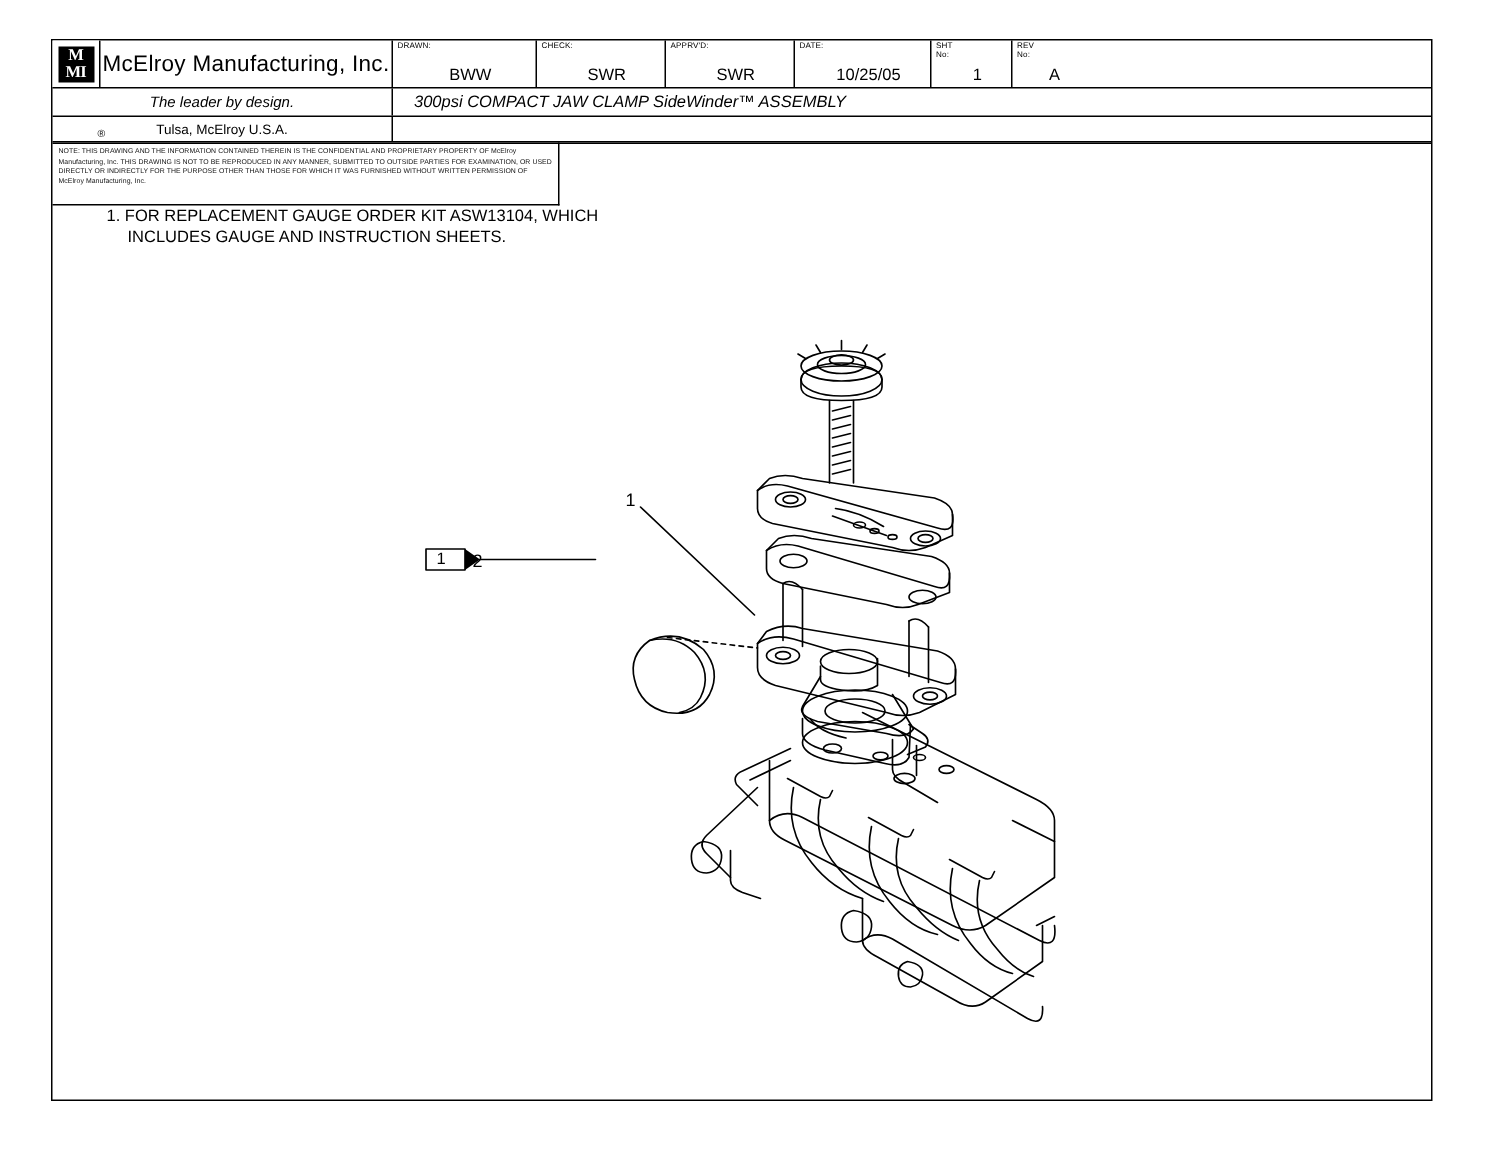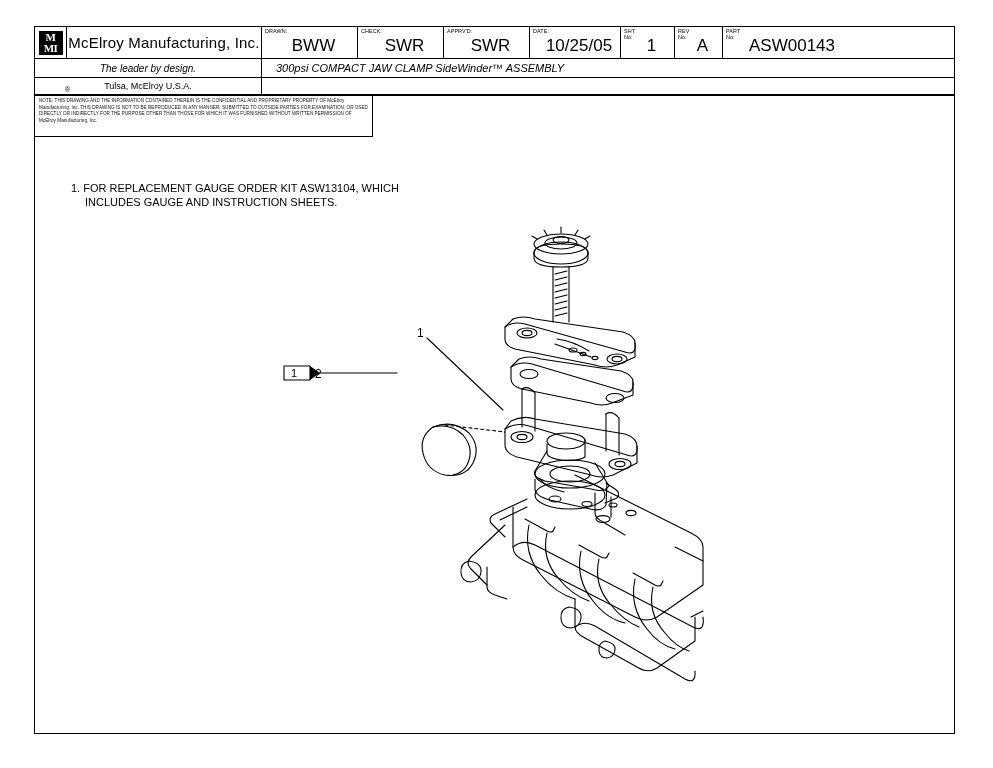--- a/index.html
+++ b/index.html
@@ -89,21 +89,21 @@
     left: 3px;
     top: 1px;
     font-size: 5.4px;
     line-height: 6px;
     letter-spacing: 0.1px;
     white-space: pre-line;
   }
   .field-value {
     width: 100%;
     text-align: center;
-    font-size: 17px;
+    font-size: 11px;
     padding-bottom: 2px;
     padding-left: 8px;
     box-sizing: border-box;
   }
   .field-value.left { text-align: left; padding-left: 26px; }
 
   .tb-row2 {
     display: flex;
     height: 18px;
     box-sizing: border-box;
@@ -176,21 +176,20 @@
     left: 24px;
     top: 110px;
     font-size: 11px;
     line-height: 14px;
   }
   .notes-title { margin-bottom: 2px; }
   .notes-item {
     margin-left: 26px;
     text-indent: -14px;
     white-space: pre-line;
-    margin-top: 44px;
   }
 
   
   .drawing {
     position: absolute;
     left: 0;
     top: 0;
     width: 100%;
     height: 100%;
     pointer-events: none;
@@ -251,25 +250,20 @@
 No:</span>
         <span class="field-value">1</span>
       </div>
 
       <div class="field-cell" style="width:48px;">
         <span class="field-label">REV
 No:</span>
         <span class="field-value">A</span>
       </div>
 
-      <div class="field-cell" style="flex:1;">
-        <span class="field-label">PART
-No:</span>
-        <span class="field-value left">ASW00143</span>
-      </div>
     </div>
 
     <div class="tb-row2">
       <div class="tagline-cell">The leader by design.</div>
       <div class="title-cell">300psi COMPACT JAW CLAMP SideWinder™ ASSEMBLY</div>
     </div>
 
     <div class="tb-row3">
       <div class="location-cell">
         <span>Tulsa, McElroy U.S.A.</span>

